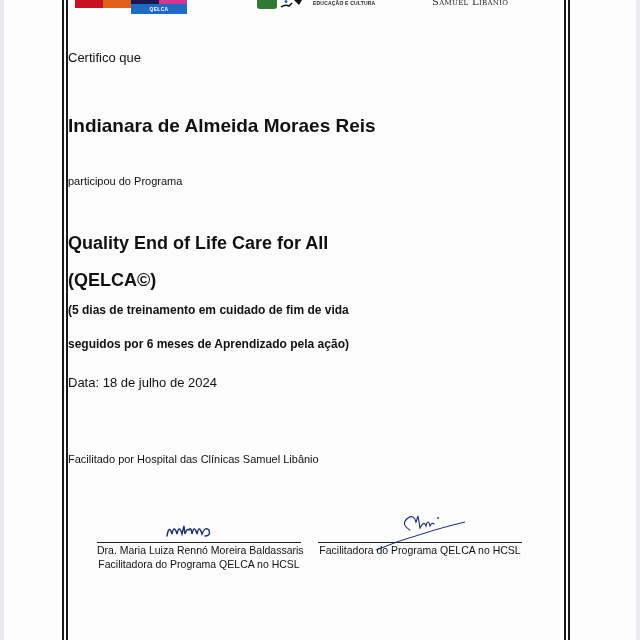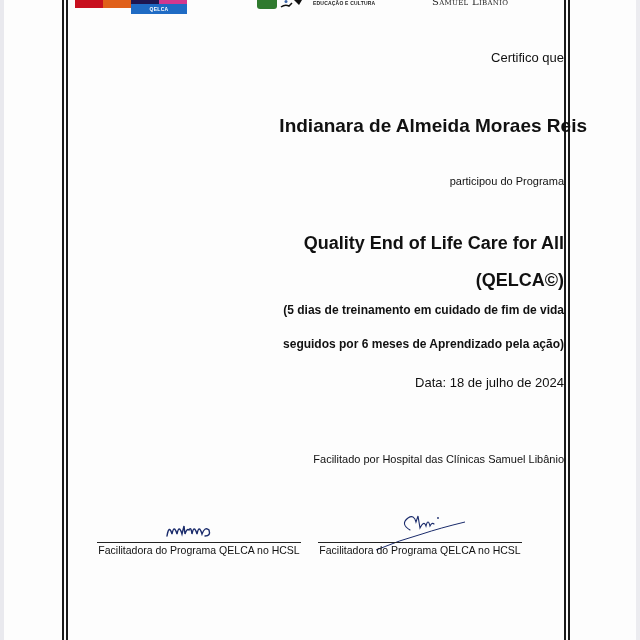--- a/index.html
+++ b/index.html
@@ -18,23 +18,23 @@
   .logo-qelca-label {
     position:absolute; left:131px; top:4px; width:56px; height:10px;
     background:#1f6bc4; color:#fff; font-size:5px; font-weight:bold;
     text-align:center; line-height:10px; letter-spacing:0.3px;
   }
   .logo-green { position:absolute; left:257px; top:0; width:20px; height:9px; background:#2f7a2e; border-radius:0 0 3px 3px; }
   .logo-mark { position:absolute; left:280px; top:0; font-size:8px; line-height:8px; color:#111; }
   .logo-educ { position:absolute; left:313px; top:0px; font-size:5px; font-weight:bold; line-height:6px; color:#222; letter-spacing:0.2px; }
   .logo-hsl { position:absolute; left:432px; top:-4px; font-family:"DejaVu Serif", serif; font-size:10px; line-height:12px; color:#222; letter-spacing:0.3px; font-variant:small-caps; }
 
-  .txt { position:absolute; left:68px; width:496px; text-align:right; white-space:nowrap; }
+  .txt { position:absolute; left:68px; width:496px; text-align:left; white-space:nowrap; }
   .t-certifico { top:50px; font-size:13px; }
-  .t-name { top:115px; font-size:19px; font-weight:bold;padding-left:23px; }
+  .t-name { top:115px; font-size:19px; font-weight:bold; }
   .t-participou { top:175px; font-size:11px; }
   .t-program { top:233px; font-size:18px; font-weight:bold; }
   .t-acronym { top:270px; font-size:18px; font-weight:bold; }
   .t-desc1 { top:303px; font-size:12px; font-weight:bold; }
   .t-desc2 { top:337px; font-size:12px; font-weight:bold; }
   .t-date { top:375px; font-size:13px; }
   .t-facilitado { top:453px; font-size:11px; }
 
   .sig-line { position:absolute; top:542px; height:1px; background:#222; }
   .sig-block { position:absolute; text-align:center; font-size:10.5px; line-height:14px; white-space:nowrap; }
@@ -86,20 +86,21 @@
 <div class="txt t-date">Data: 18 de julho de 2024</div>
 <div class="txt t-facilitado">Facilitado por Hospital das Clínicas Samuel Libânio</div>
 
 <div class="signature-mark" style="left:165px;top:516px;">
   <svg width="52" height="26" viewBox="0 0 52 26">
     <path d="M2 20 Q4 8 7 18 Q9 8 12 18 Q14 8 17 18 L19 10 L20 18 Q22 12 24 14 Q26 10 27 18 Q29 8 32 18 Q34 8 37 18 Q40 10 44 14 Q46 20 40 20" stroke="#1a2b6b" stroke-width="1.4" fill="none" stroke-linecap="round"></path>
   </svg>
 </div>
 <div class="sig-line" style="left:97px;width:204px;"></div>
 <div class="sig-block sig-left">
+  <div>Dra. Maria Luiza Rennó Moreira Baldassaris</div>
   <div>Facilitadora do Programa QELCA no HCSL</div>
 </div>
 
 <div class="signature-mark" style="left:370px;top:512px;">
   <svg width="100" height="40" viewBox="0 0 100 40">
     <path d="M6 38 Q30 28 52 22 Q70 16 95 10" stroke="#1a2b6b" stroke-width="1" fill="none"></path>
     <path d="M40 18 Q30 12 38 6 Q44 2 46 10 L48 4 L50 16 Q54 8 56 14 Q58 6 60 14 Q62 10 64 12" stroke="#1a2b6b" stroke-width="1.1" fill="none" stroke-linecap="round"></path>
     <circle cx="68" cy="6" r="0.9" fill="#1a2b6b"></circle>
   </svg>
 </div>

